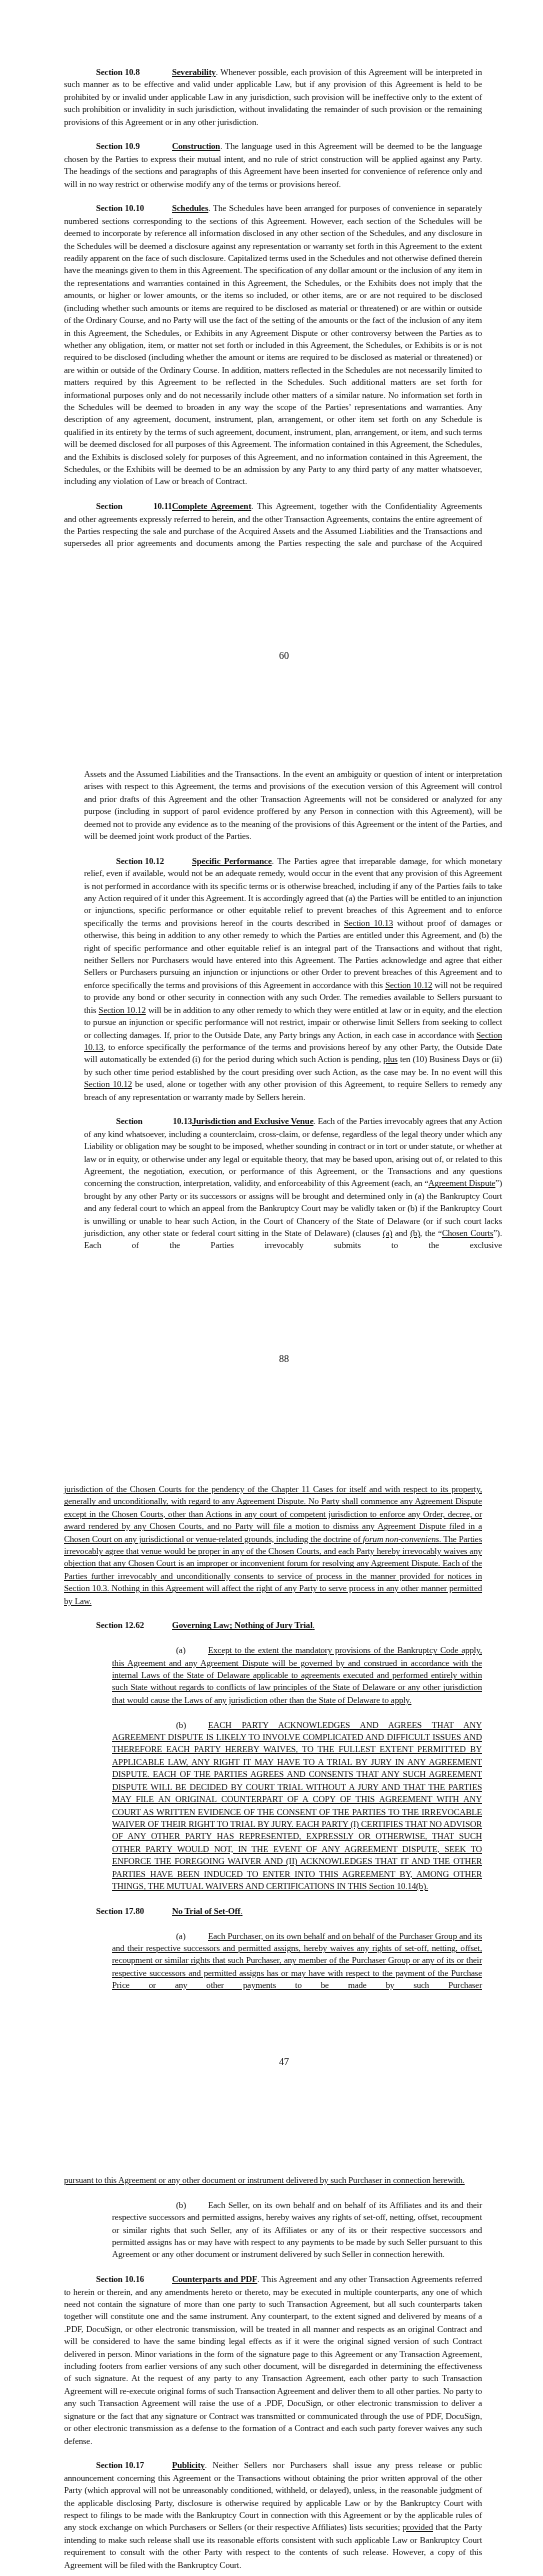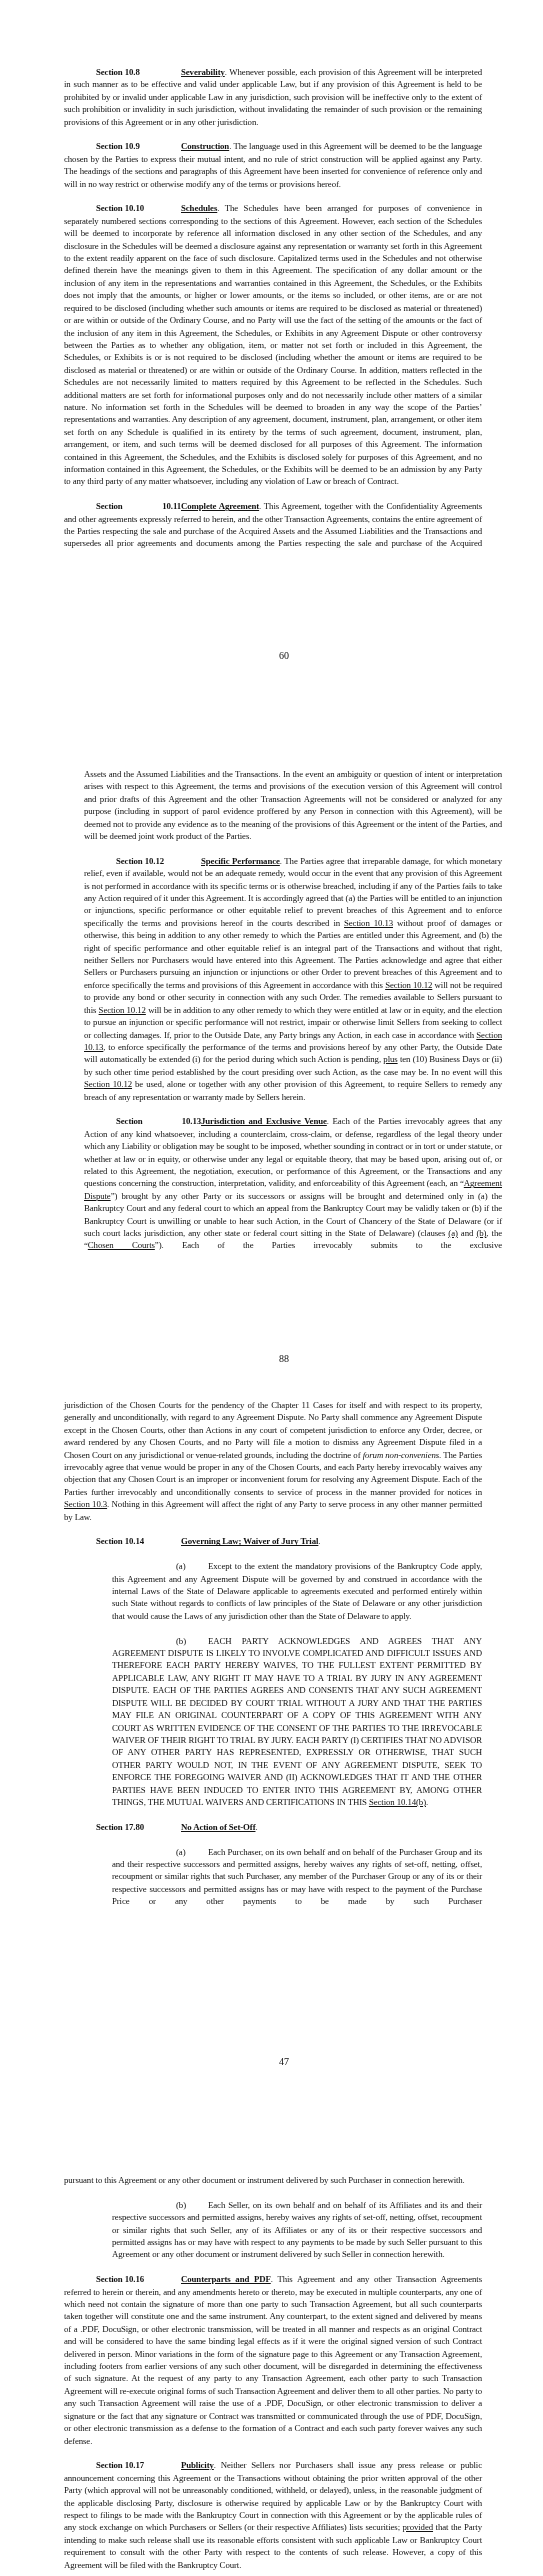--- a/index.html
+++ b/index.html
@@ -3,21 +3,21 @@
 <meta charset="utf-8">
 <style>
   html, body { margin:0; padding:0; background:#ffffff; }
   body { width:544px; height:2813px; position:relative; overflow:hidden;
          font-family:"Liberation Serif", "DejaVu Serif", serif; color:#111; }
   .page { position:absolute; left:0; width:544px; }
   .text { position:absolute; left:64px; width:418px; font-size:8.8px; line-height:12.4px;
           text-align:justify; letter-spacing:-0.1px; }
   .para { margin:0 0 12.4px 0; text-indent:32px; }
   .para.sub { text-indent:64px;margin-left:48px; }
-  .sec-num { font-weight:bold; display:inline-block; width:85px; text-indent:0; }
+  .sec-num { font-weight:bold; display:inline-block; width:76px; text-indent:0; }
   .sec-title { font-weight:bold; text-decoration:underline; }
   .sub-label { display:inline-block; width:32px; text-indent:0; }
   .u { text-decoration:underline; }
   .i { font-style:italic; }
   .pagenum { position:absolute; left:12px; width:544px; text-align:center; font-size:10px; }
 </style>
 </head>
 <body>
 
 <div class="page" style="top:0;">
@@ -33,34 +33,34 @@
 <div class="page" style="top:0;">
   <div class="text" style="top:768px;margin-left:20px;">
     <p class="para" style="text-indent:0;">Assets and the Assumed Liabilities and the Transactions. In the event an ambiguity or question of intent or interpretation arises with respect to this Agreement, the terms and provisions of the execution version of this Agreement will control and prior drafts of this Agreement and the other Transaction Agreements will not be considered or analyzed for any purpose (including in support of parol evidence proffered by any Person in connection with this Agreement), will be deemed not to provide any evidence as to the meaning of the provisions of this Agreement or the intent of the Parties, and will be deemed joint work product of the Parties.</p>
     <p class="para"><span class="sec-num">Section 10.12</span><span class="sec-title">Specific Performance</span><span>. The Parties agree that irreparable damage, for which monetary relief, even if available, would not be an adequate remedy, would occur in the event that any provision of this Agreement is not performed in accordance with its specific terms or is otherwise breached, including if any of the Parties fails to take any Action required of it under this Agreement. It is accordingly agreed that (a) the Parties will be entitled to an injunction or injunctions, specific performance or other equitable relief to prevent breaches of this Agreement and to enforce specifically the terms and provisions hereof in the courts described in </span><span class="u">Section 10.13</span><span> without proof of damages or otherwise, this being in addition to any other remedy to which the Parties are entitled under this Agreement, and (b) the right of specific performance and other equitable relief is an integral part of the Transactions and without that right, neither Sellers nor Purchasers would have entered into this Agreement. The Parties acknowledge and agree that either Sellers or Purchasers pursuing an injunction or injunctions or other Order to prevent breaches of this Agreement and to enforce specifically the terms and provisions of this Agreement in accordance with this </span><span class="u">Section 10.12</span><span> will not be required to provide any bond or other security in connection with any such Order. The remedies available to Sellers pursuant to this </span><span class="u">Section 10.12</span><span> will be in addition to any other remedy to which they were entitled at law or in equity, and the election to pursue an injunction or specific performance will not restrict, impair or otherwise limit Sellers from seeking to collect or collecting damages. If, prior to the Outside Date, any Party brings any Action, in each case in accordance with </span><span class="u">Section 10.13</span><span>, to enforce specifically the performance of the terms and provisions hereof by any other Party, the Outside Date will automatically be extended (i) for the period during which such Action is pending, </span><span class="u">plus</span><span> ten (10) Business Days or (ii) by such other time period established by the court presiding over such Action, as the case may be. In no event will this </span><span class="u">Section 10.12</span><span> be used, alone or together with any other provision of this Agreement, to require Sellers to remedy any breach of any representation or warranty made by Sellers herein.</span></p>
     <p class="para" style="text-align-last:justify;"><span class="sec-num">Section 10.13</span><span class="sec-title">Jurisdiction and Exclusive Venue</span><span>. Each of the Parties irrevocably agrees that any Action of any kind whatsoever, including a counterclaim, cross-claim, or defense, regardless of the legal theory under which any Liability or obligation may be sought to be imposed, whether sounding in contract or in tort or under statute, or whether at law or in equity, or otherwise under any legal or equitable theory, that may be based upon, arising out of, or related to this Agreement, the negotiation, execution, or performance of this Agreement, or the Transactions and any questions concerning the construction, interpretation, validity, and enforceability of this Agreement (each, an “</span><span class="u">Agreement Dispute</span><span>”) brought by any other Party or its successors or assigns will be brought and determined only in (a) the Bankruptcy Court and any federal court to which an appeal from the Bankruptcy Court may be validly taken or (b) if the Bankruptcy Court is unwilling or unable to hear such Action, in the Court of Chancery of the State of Delaware (or if such court lacks jurisdiction, any other state or federal court sitting in the State of Delaware) (clauses </span><span class="u">(a)</span><span> and </span><span class="u">(b)</span><span>, the “</span><span class="u">Chosen Courts</span><span>”). Each of the Parties irrevocably submits to the exclusive</span></p>
   </div>
   <div class="pagenum" style="top:1353px;">88</div>
 </div>
 
 <div class="page" style="top:0;">
-  <div class="text" style="top:1399px;">
+  <div class="text" style="top:1483px;text-decoration:underline;">
     <p class="para" style="text-indent:0;"><span>jurisdiction of the Chosen Courts for the pendency of the Chapter 11 Cases for itself and with respect to its property, generally and unconditionally, with regard to any Agreement Dispute. No Party shall commence any Agreement Dispute except in the Chosen Courts, other than Actions in any court of competent jurisdiction to enforce any Order, decree, or award rendered by any Chosen Courts, and no Party will file a motion to dismiss any Agreement Dispute filed in a Chosen Court on any jurisdictional or venue-related grounds, including the doctrine of </span><span class="i">forum non-conveniens</span><span>. The Parties irrevocably agree that venue would be proper in any of the Chosen Courts, and each Party hereby irrevocably waives any objection that any Chosen Court is an improper or inconvenient forum for resolving any Agreement Dispute. Each of the Parties further irrevocably and unconditionally consents to service of process in the manner provided for notices in </span><span class="u">Section 10.3</span><span>. Nothing in this Agreement will affect the right of any Party to serve process in any other manner permitted by Law.</span></p>
-    <p class="para"><span class="sec-num">Section 10.14</span><span class="sec-title">Governing Law; Waiver of Jury Trial</span><span>.</span></p>
+    <p class="para"><span class="sec-num">Section 12.62</span><span class="sec-title">Governing Law; Nothing of Jury Trial</span><span>.</span></p>
     <p class="para sub"><span class="sub-label">(a)</span><span>Except to the extent the mandatory provisions of the Bankruptcy Code apply, this Agreement and any Agreement Dispute will be governed by and construed in accordance with the internal Laws of the State of Delaware applicable to agreements executed and performed entirely within such State without regards to conflicts of law principles of the State of Delaware or any other jurisdiction that would cause the Laws of any jurisdiction other than the State of Delaware to apply.</span></p>
     <p class="para sub"><span class="sub-label">(b)</span><span>EACH PARTY ACKNOWLEDGES AND AGREES THAT ANY AGREEMENT DISPUTE IS LIKELY TO INVOLVE COMPLICATED AND DIFFICULT ISSUES AND THEREFORE EACH PARTY HEREBY WAIVES, TO THE FULLEST EXTENT PERMITTED BY APPLICABLE LAW, ANY RIGHT IT MAY HAVE TO A TRIAL BY JURY IN ANY AGREEMENT DISPUTE. EACH OF THE PARTIES AGREES AND CONSENTS THAT ANY SUCH AGREEMENT DISPUTE WILL BE DECIDED BY COURT TRIAL WITHOUT A JURY AND THAT THE PARTIES MAY FILE AN ORIGINAL COUNTERPART OF A COPY OF THIS AGREEMENT WITH ANY COURT AS WRITTEN EVIDENCE OF THE CONSENT OF THE PARTIES TO THE IRREVOCABLE WAIVER OF THEIR RIGHT TO TRIAL BY JURY. EACH PARTY (I) CERTIFIES THAT NO ADVISOR OF ANY OTHER PARTY HAS REPRESENTED, EXPRESSLY OR OTHERWISE, THAT SUCH OTHER PARTY WOULD NOT, IN THE EVENT OF ANY AGREEMENT DISPUTE, SEEK TO ENFORCE THE FOREGOING WAIVER AND (II) ACKNOWLEDGES THAT IT AND THE OTHER PARTIES HAVE BEEN INDUCED TO ENTER INTO THIS AGREEMENT BY, AMONG OTHER THINGS, THE MUTUAL WAIVERS AND CERTIFICATIONS IN THIS </span><span class="u">Section 10.14(b)</span><span>.</span></p>
-    <p class="para"><span class="sec-num">Section 17.80</span><span class="sec-title">No Action of Set-Off</span><span>.</span></p>
+    <p class="para"><span class="sec-num">Section 17.80</span><span class="sec-title">No Trial of Set-Off</span><span>.</span></p>
     <p class="para sub" style="text-align-last:justify;"><span class="sub-label">(a)</span><span>Each Purchaser, on its own behalf and on behalf of the Purchaser Group and its and their respective successors and permitted assigns, hereby waives any rights of set-off, netting, offset, recoupment or similar rights that such Purchaser, any member of the Purchaser Group or any of its or their respective successors and permitted assigns has or may have with respect to the payment of the Purchase Price or any other payments to be made by such Purchaser</span></p>
   </div>
   <div class="pagenum" style="top:2056px;">47</div>
 </div>
 
 <div class="page" style="top:0;">
   <div class="text" style="top:2174px;">
-    <p class="para" style="text-indent:0;">pursuant to this Agreement or any other document or instrument delivered by such Purchaser in connection herewith.</p>
+    <p class="para" style="text-indent:0;text-decoration:underline;">pursuant to this Agreement or any other document or instrument delivered by such Purchaser in connection herewith.</p>
     <p class="para sub"><span class="sub-label">(b)</span><span>Each Seller, on its own behalf and on behalf of its Affiliates and its and their respective successors and permitted assigns, hereby waives any rights of set-off, netting, offset, recoupment or similar rights that such Seller, any of its Affiliates or any of its or their respective successors and permitted assigns has or may have with respect to any payments to be made by such Seller pursuant to this Agreement or any other document or instrument delivered by such Seller in connection herewith.</span></p>
     <p class="para"><span class="sec-num">Section 10.16</span><span class="sec-title">Counterparts and PDF</span><span>. This Agreement and any other Transaction Agreements referred to herein or therein, and any amendments hereto or thereto, may be executed in multiple counterparts, any one of which need not contain the signature of more than one party to such Transaction Agreement, but all such counterparts taken together will constitute one and the same instrument. Any counterpart, to the extent signed and delivered by means of a .PDF, DocuSign, or other electronic transmission, will be treated in all manner and respects as an original Contract and will be considered to have the same binding legal effects as if it were the original signed version of such Contract delivered in person. Minor variations in the form of the signature page to this Agreement or any Transaction Agreement, including footers from earlier versions of any such other document, will be disregarded in determining the effectiveness of such signature. At the request of any party to any Transaction Agreement, each other party to such Transaction Agreement will re-execute original forms of such Transaction Agreement and deliver them to all other parties. No party to any such Transaction Agreement will raise the use of a .PDF, DocuSign, or other electronic transmission to deliver a signature or the fact that any signature or Contract was transmitted or communicated through the use of PDF, DocuSign, or other electronic transmission as a defense to the formation of a Contract and each such party forever waives any such defense.</span></p>
     <p class="para"><span class="sec-num">Section 10.17</span><span class="sec-title">Publicity</span><span>. Neither Sellers nor Purchasers shall issue any press release or public announcement concerning this Agreement or the Transactions without obtaining the prior written approval of the other Party (which approval will not be unreasonably conditioned, withheld, or delayed), unless, in the reasonable judgment of the applicable disclosing Party, disclosure is otherwise required by applicable Law or by the Bankruptcy Court with respect to filings to be made with the Bankruptcy Court in connection with this Agreement or by the applicable rules of any stock exchange on which Purchasers or Sellers (or their respective Affiliates) lists securities; </span><span class="u">provided</span><span> that the Party intending to make such release shall use its reasonable efforts consistent with such applicable Law or Bankruptcy Court requirement to consult with the other Party with respect to the contents of such release. However, a copy of this Agreement will be filed with the Bankruptcy Court.</span></p>
 
   </div>
 
 </div>
 
 
 </body></html>

